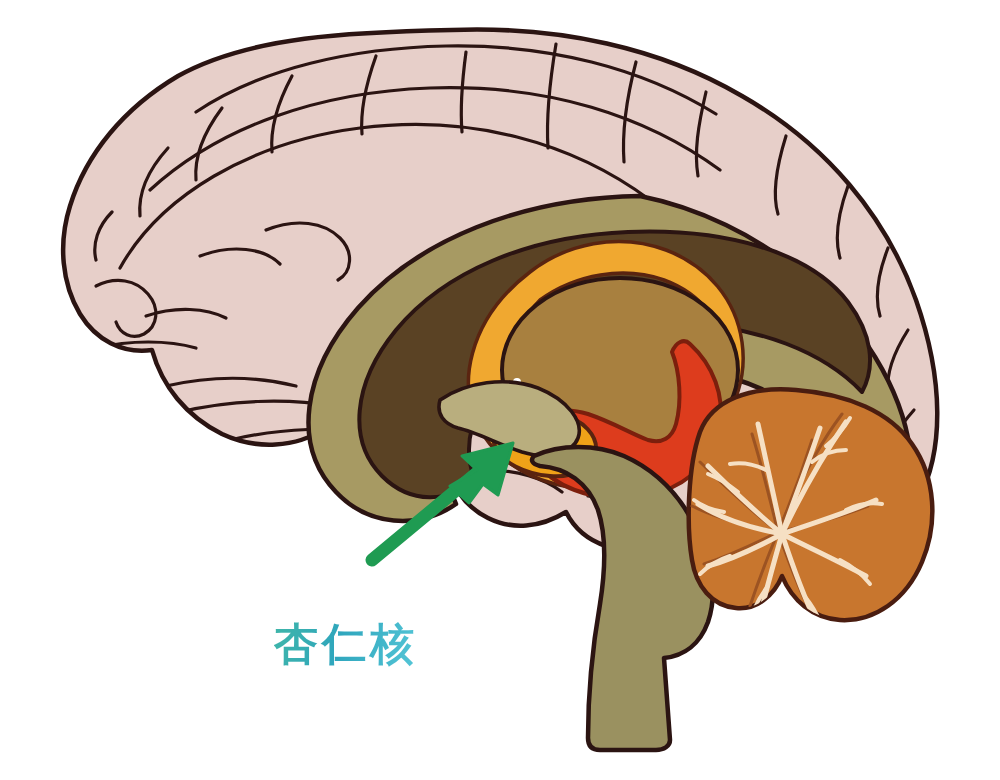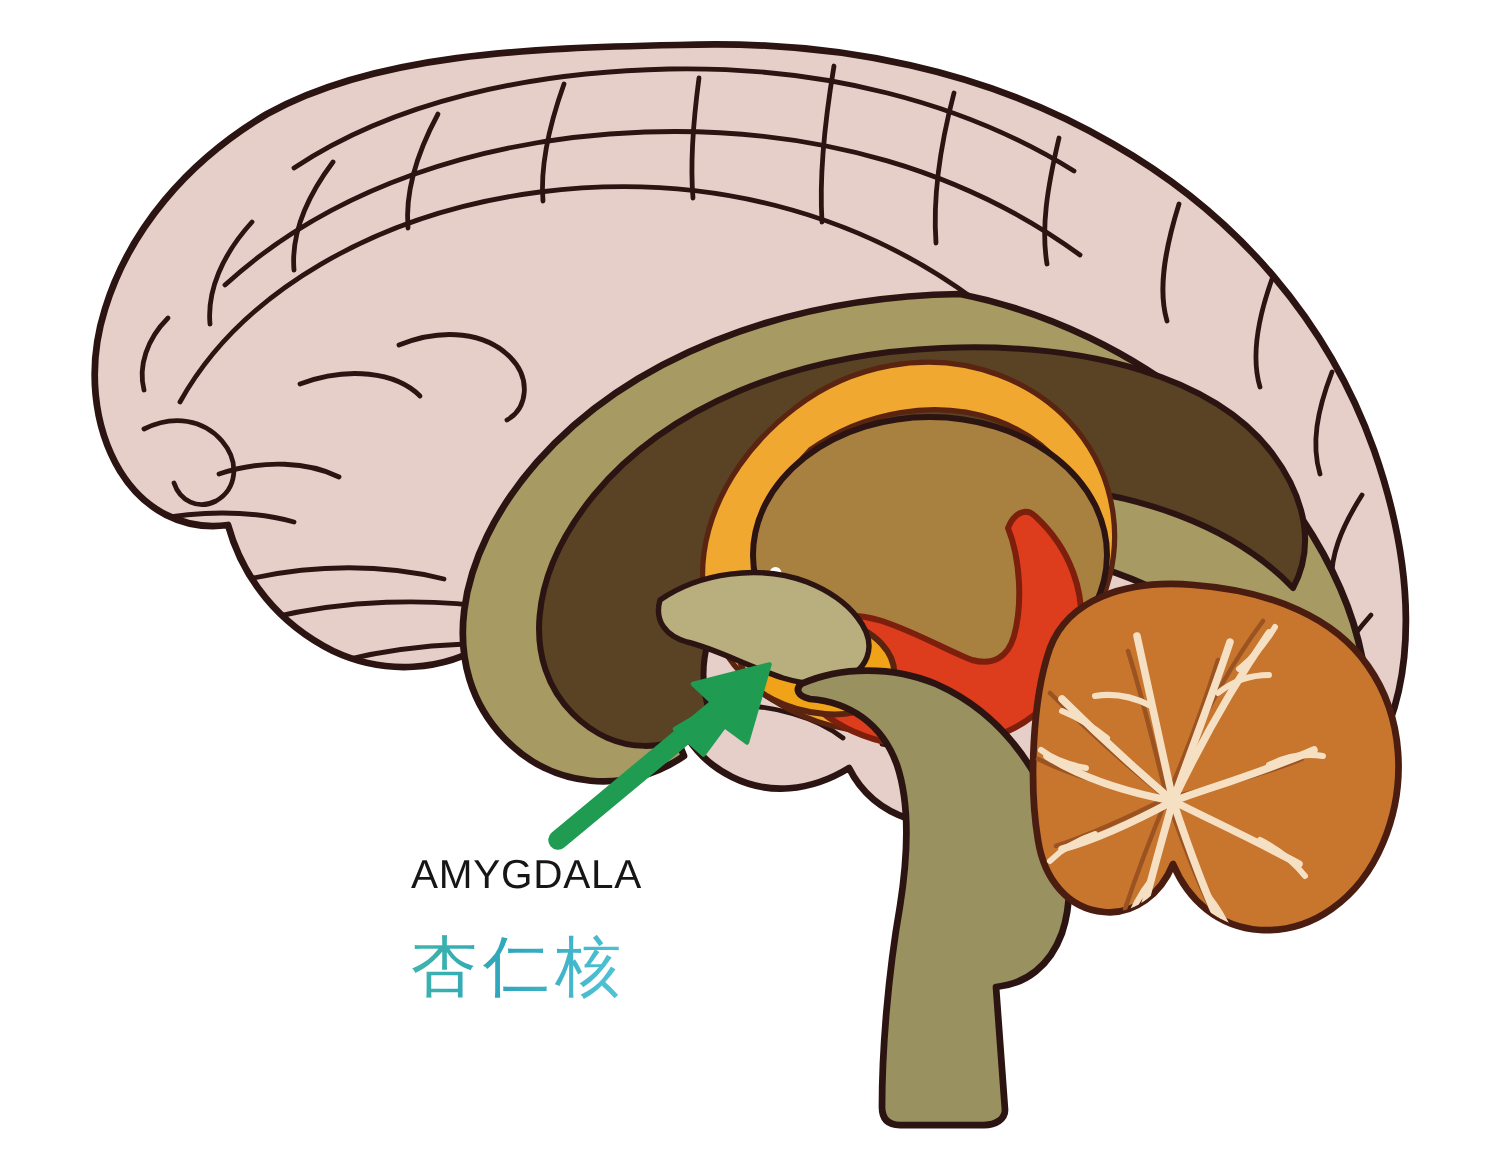--- a/index.html
+++ b/index.html
@@ -38,21 +38,21 @@
     letter-spacing: 0.5px;
     color: #161616;
     white-space: nowrap;
   }
   .label-zh {
     position: absolute;
     left: 274px;
     top: 615px;
     font-family: "DejaVu Sans", sans-serif;
     font-size: 44px;
-    font-weight: 400;
+    font-weight: 700;
     letter-spacing: 4px;
     white-space: nowrap;
     background: linear-gradient(105deg, #3fb6a8 0%, #2fa6bd 45%, #56c7d8 100%);
     -webkit-background-clip: text;
     background-clip: text;
     color: transparent;
     -webkit-text-fill-color: transparent;
   }
 </style>
 </head>
@@ -295,17 +295,16 @@
       </g>
     </g>
 
     <g>
       <path d="M372,560 L478,472" stroke="#1f9b52" stroke-width="13" stroke-linecap="round" fill="none"></path>
       <path d="M513,443 L462,456 L477,470 L450,486 L469,503 L483,484 L498,495 Z" fill="#1f9b52" stroke="#1f9b52" stroke-width="3" stroke-linejoin="round"></path>
     </g>
 
   </svg>
 
-  <div class="label-en">AMYGDALA</div>
 
   <div class="label-zh">杏仁核</div>
 
 </div>
 
 </body></html>

